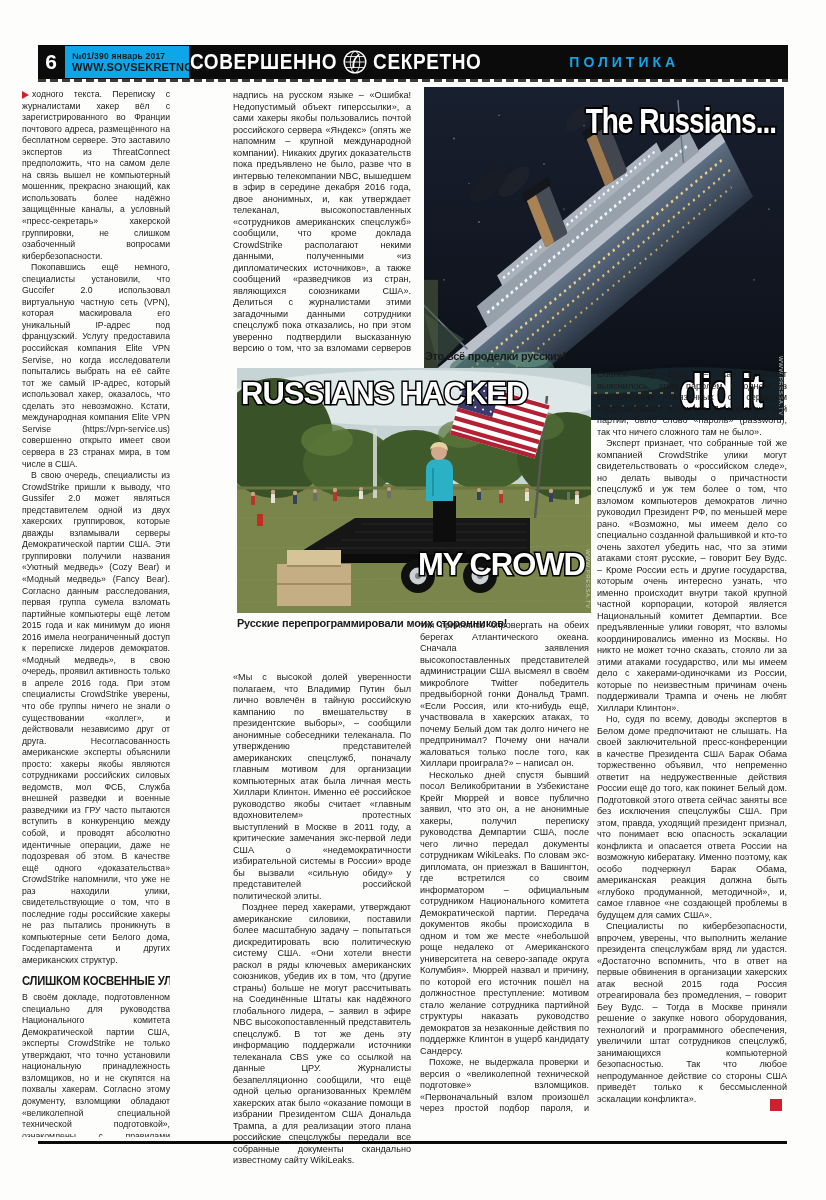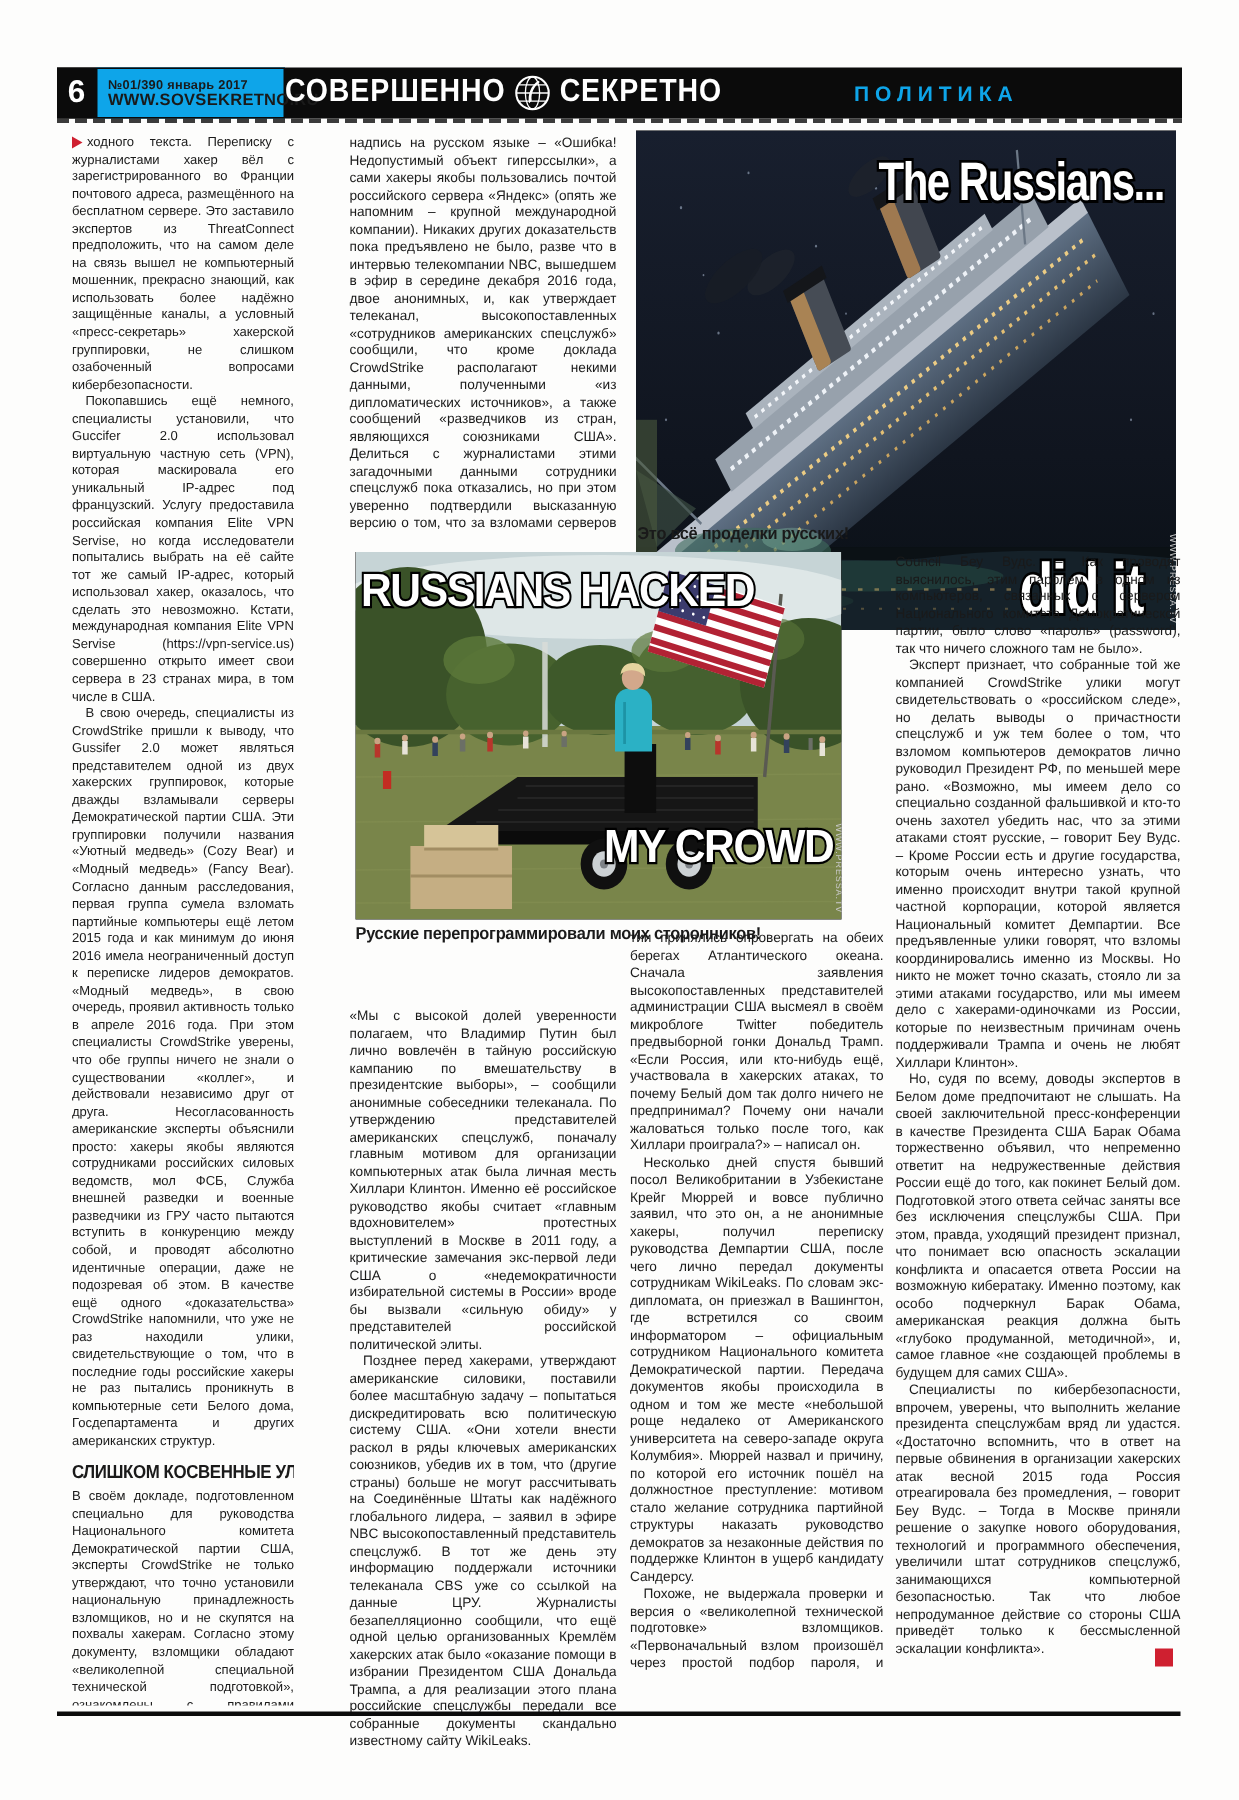--- a/index.html
+++ b/index.html
@@ -19,36 +19,36 @@
   .section { color:#0ea5e9; font-weight:bold; font-size:14px; letter-spacing:4px; margin-left:88px; align-self:center; }
   .tear { position:absolute; left:38px; top:79px; width:750px; height:3px;
           background:repeating-linear-gradient(90deg,#0b0b0b 0 8px,transparent 8px 12px); opacity:.8; }
 
   
   .col { position:absolute; overflow:hidden; text-align:justify; }
   .col p { text-indent:9px; }
   .plist p:first-child { text-indent:0; }
   .narrow { font-size:8.7px; line-height:11.55px; }
   .wide { font-size:9.1px; line-height:11.5px; }
-  #col1 { left:48px; top:89px; width:148px; height:1048px; }
+  #col1 { left:22px; top:89px; width:148px; height:1048px; }
   #colA-top { left:233px; top:90px; width:178px; height:266px; }
   #colA-mid { left:233px; top:644px; width:178px; height:494px;margin-top:28px; }
   #colB { left:420px; top:620px; width:169px; height:494px; }
   #colC { left:597px; top:369px; width:190px; height:750px; }
 
   .subhead { font-weight:bold; font-size:12.5px; letter-spacing:-.3px; margin:9px 0 5px;
              transform:scaleX(.9); transform-origin:0 50%; white-space:nowrap; text-align:left; }
 
   .cont-arrow { float:left; width:0; height:0; margin:1.5px 3px 0 0;
                 border-left:7px solid #cf2030; border-top:4.5px solid transparent; border-bottom:4.5px solid transparent; }
 
   
   .fig { position:absolute; overflow:hidden; background:#000; }
   #fig-titanic { left:424px; top:87px; width:360px; height:333px; }
-  #fig-crowd { left:237px; top:368px; width:324px; height:245px; }
+  #fig-crowd { left:237px; top:368px; width:354px; height:245px; }
   .fig svg { display:block; width:100%; height:100%; }
   .wm { position:absolute; right:0px; bottom:4px; writing-mode:vertical-rl; font-size:6px; color:#c9c9c9; letter-spacing:.6px; }
   .caption { position:absolute; font-weight:bold; font-size:11.5px; letter-spacing:-.2px; transform:scaleX(.95); transform-origin:0 50%; }
   #cap-titanic { left:425px; top:350px; width:360px; }
   #cap-crowd { left:237px; top:617px; width:360px; }
 
   .meme { fill:#fff; stroke:#000; stroke-width:3px; paint-order:stroke; font-weight:bold;
           font-family:"Liberation Sans",sans-serif; letter-spacing:-1px; }
 
   .bottom-rule { position:absolute; left:38px; top:1141px; width:749px; height:3px; background:#0b0b0b; }

